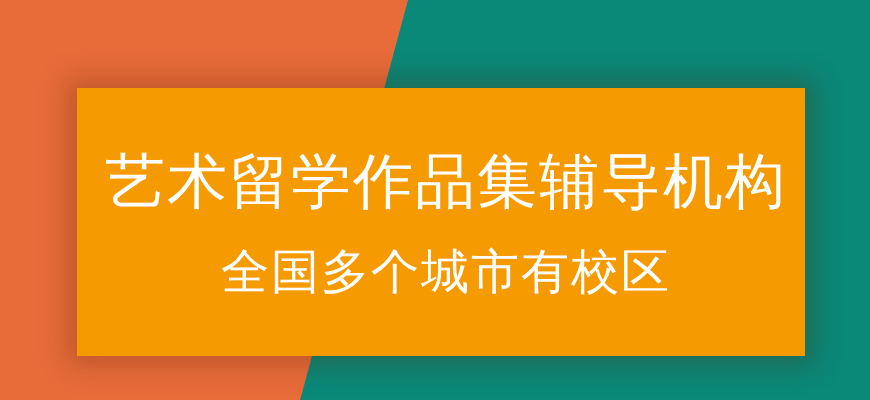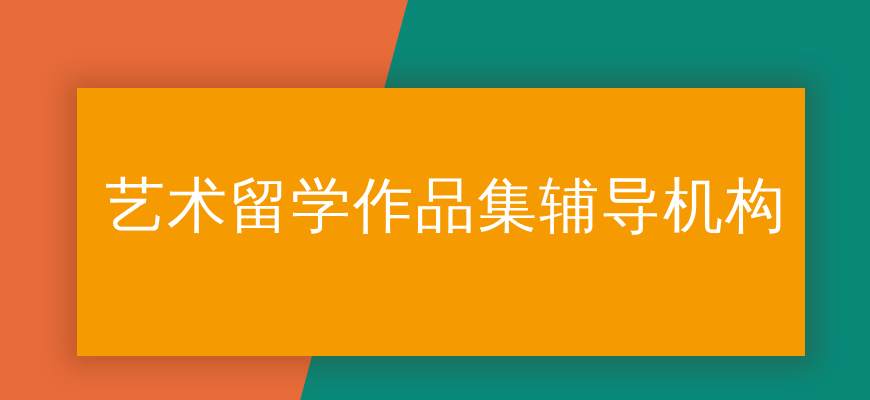--- a/index.html
+++ b/index.html
@@ -109,16 +109,17 @@
   <div class="bg-green"></div>
 
   <div class="bg-green-shade"></div>
 
   <div class="bg-orange-shade"></div>
 
   <div class="card">
 
     <div class="headline">艺术留学作品集辅导机构</div>
 
+    <div class="subline">全国多个城市有校区</div>
 
   </div>
 
 </div>
 
 </body></html>

